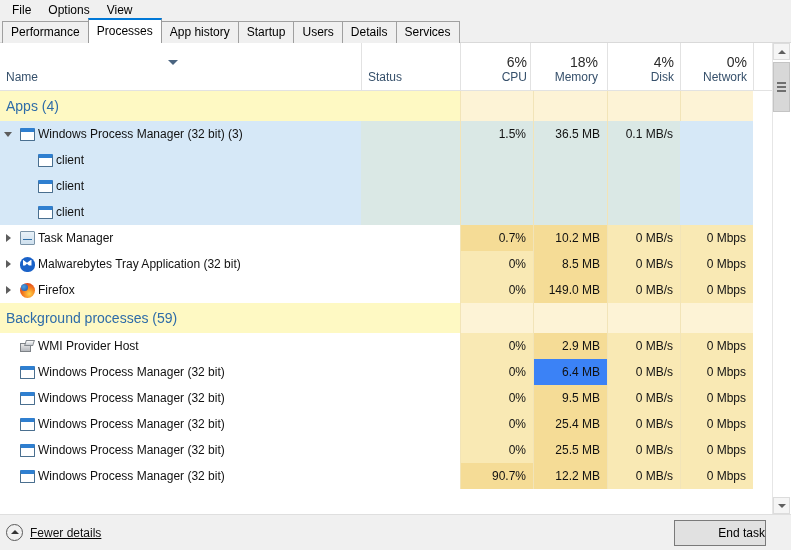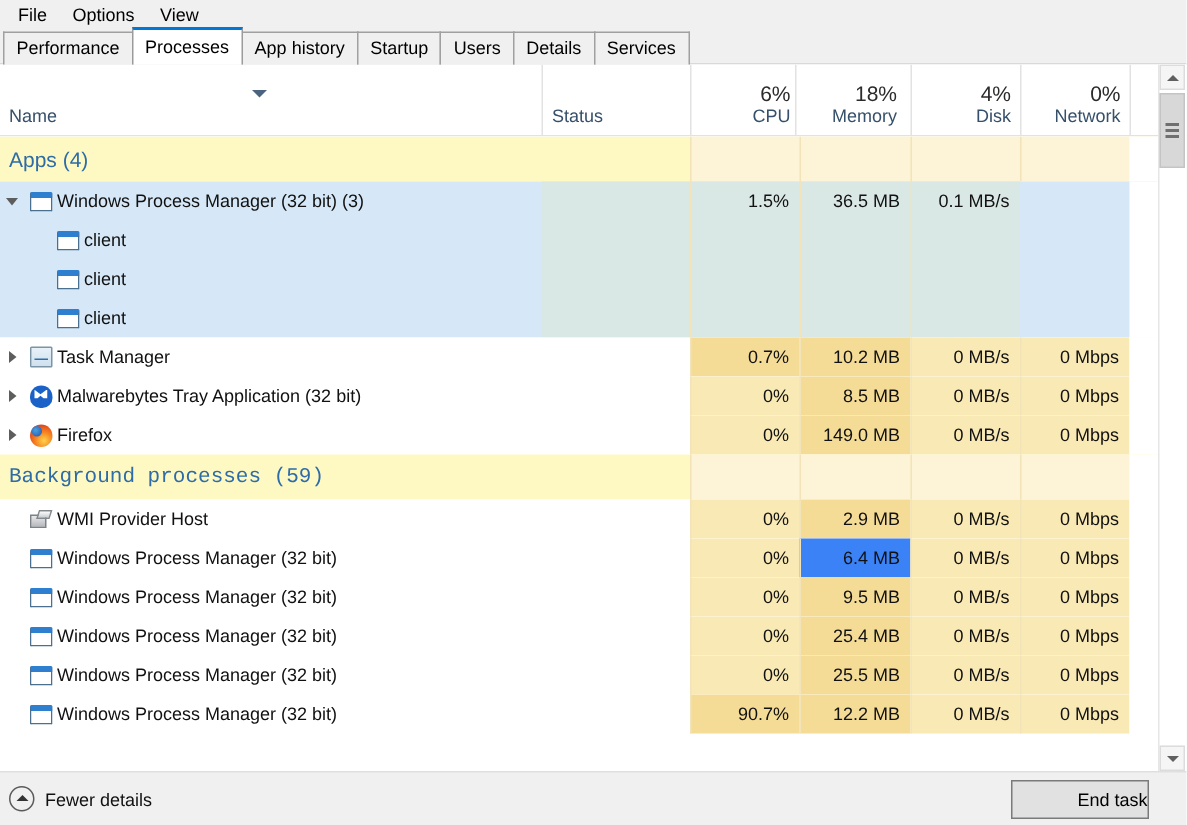--- a/index.html
+++ b/index.html
@@ -306,20 +306,21 @@
 
   
   .statusbar {
     height: 35px;
     flex: none;
     background: #f0f0f0;
     border-top: 1px solid #dfdfdf;
     display: flex; align-items: center;
     padding: 0 10px 0 6px;
     position: relative;
+    text-decoration: underline;
   }
   .fewer {
     display: flex; align-items: center; gap: 7px;
     font-size: 12px; color: #111;
     cursor: default;
   }
   .chevcircle {
     width: 15px; height: 15px;
     border: 1px solid #5a5a5a;
     border-radius: 50%;
@@ -489,21 +490,21 @@
             <span>Firefox</span>
           </div>
         </div>
         <div class="grouphdr">
           <div class="cell statuscol" style="left: 361px; width: 99px; background: transparent;"></div>
           <div class="cell" style="left: 460px; width: 73px; background: rgb(253, 243, 214);"></div>
           <div class="cell" style="left: 533px; width: 74px; background: rgb(253, 243, 214);"></div>
           <div class="cell" style="left: 607px; width: 73px; background: rgb(253, 243, 214);"></div>
           <div class="cell" style="left: 680px; width: 73px; background: rgb(253, 243, 214);"></div>
           <div class="tail"></div>
-          <div class="gname" style="color: rgb(46, 108, 168); font-family: Liberation Mono, monospace;">Background processes (59)</div>
+          <div class="gname" style="color: rgb(46, 108, 168);">Background processes (59)</div>
         </div>
         <div class="row">
           <div class="cell statuscol" style="left: 361px; width: 99px; background: transparent; text-align: left;"></div>
           <div class="cell" style="left: 460px; width: 73px; background: rgb(249, 233, 180);">0%</div>
           <div class="cell" style="left: 533px; width: 74px; background: rgb(245, 220, 150);">2.9 MB</div>
           <div class="cell" style="left: 607px; width: 73px; background: rgb(249, 233, 180);">0 MB/s</div>
           <div class="cell" style="left: 680px; width: 73px; background: rgb(249, 233, 180);">0 Mbps</div>
           <div class="tail"></div>
           <div class="namecell">
             <span class="expander" style="width: 16px;"></span>

